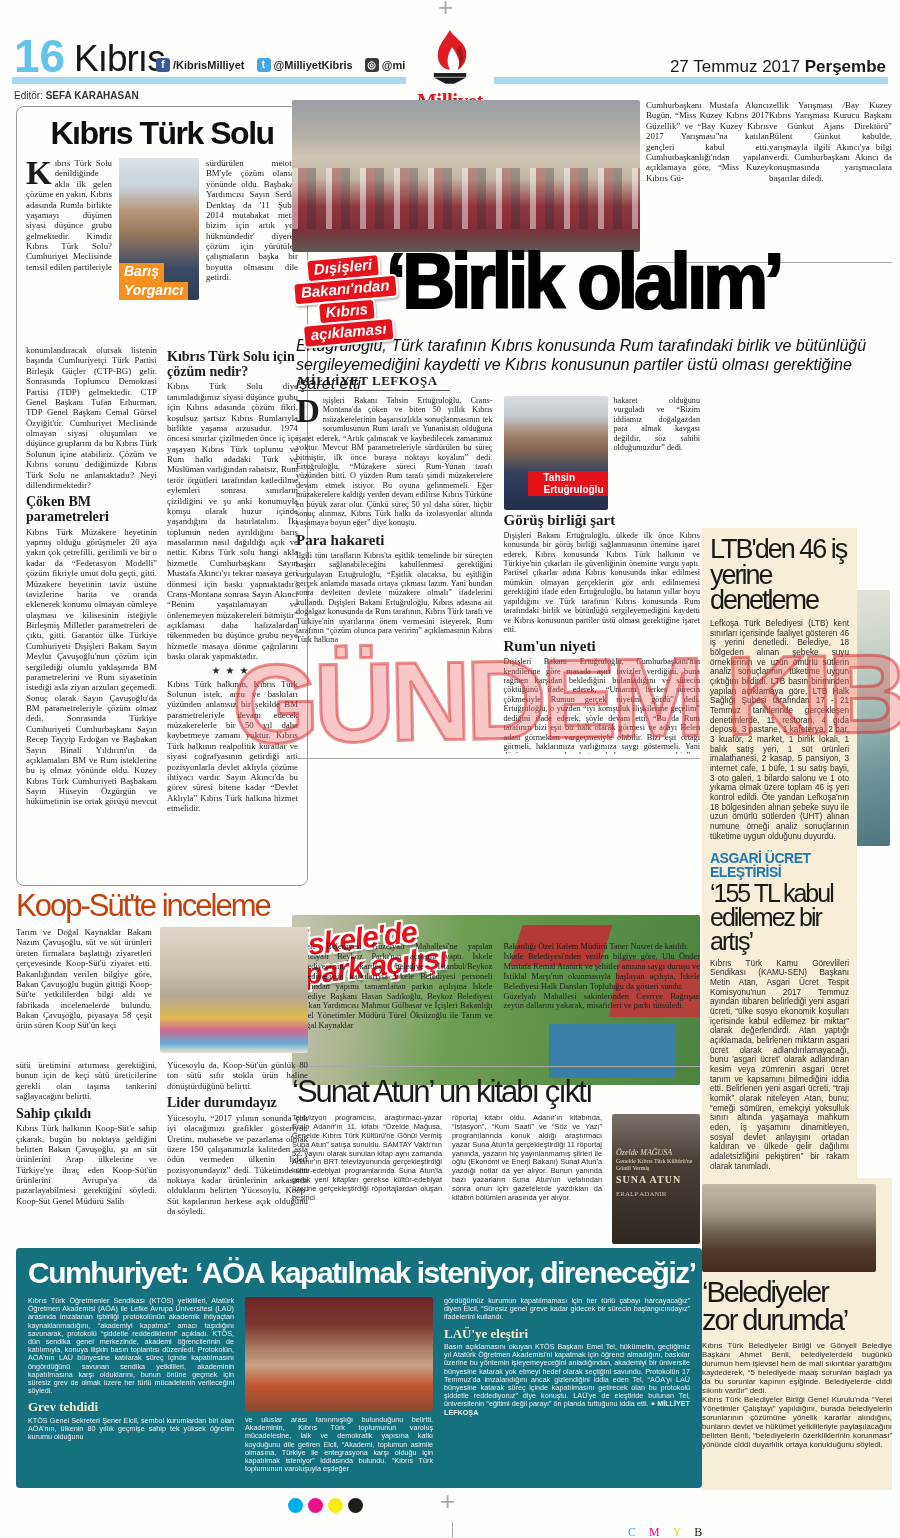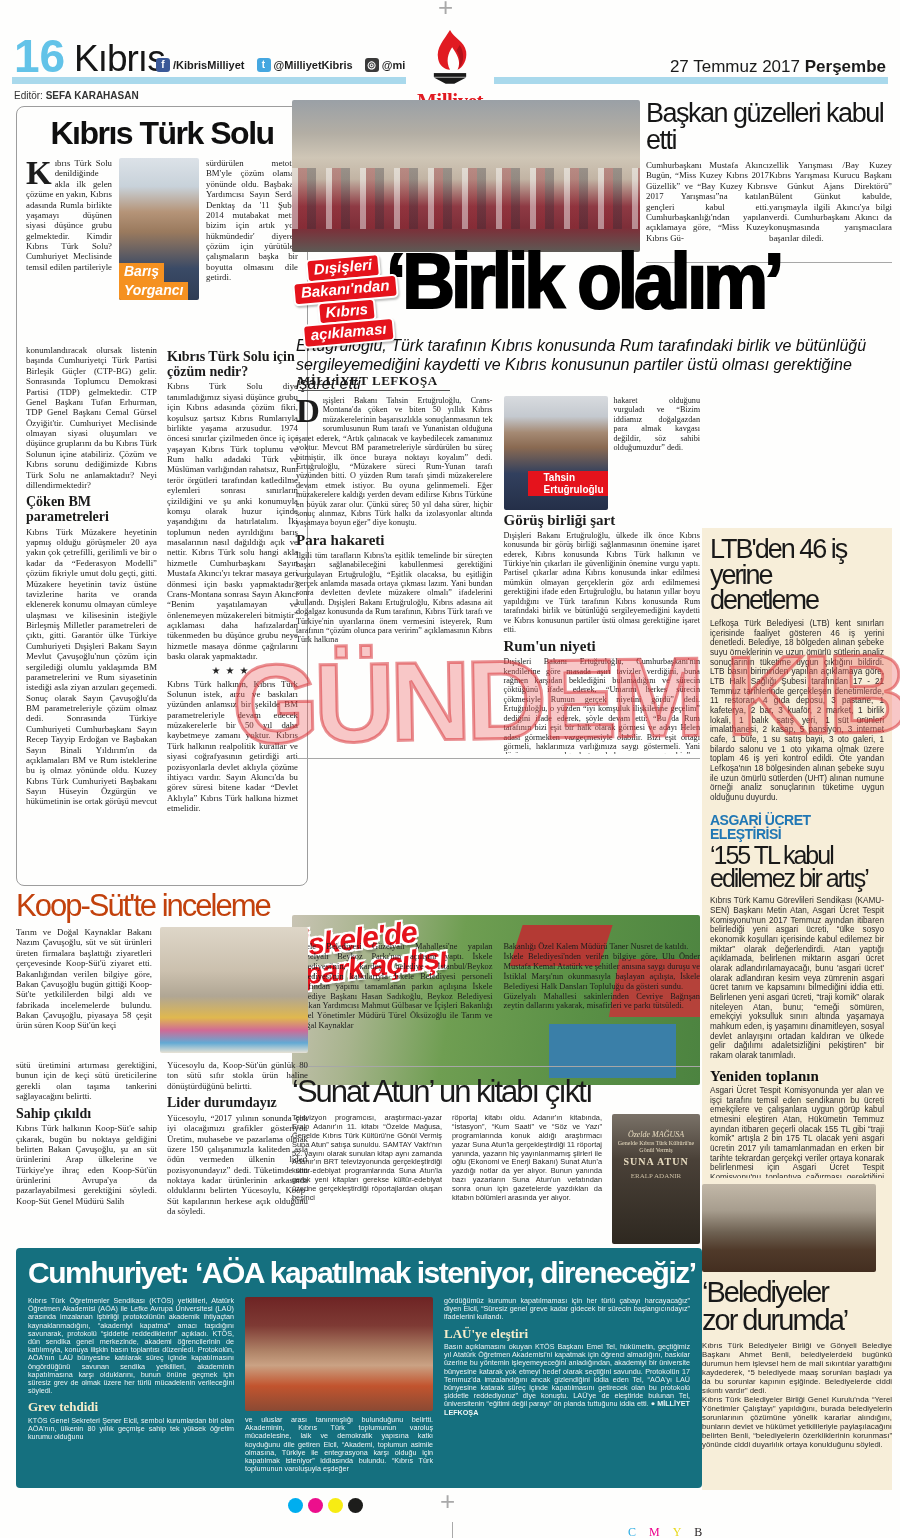--- a/index.html
+++ b/index.html
@@ -76,39 +76,39 @@
       color:#e5131c;letter-spacing:-1px;
       text-shadow:-2px -2px 0 #fff,2px -2px 0 #fff,-2px 2px 0 #fff,2px 2px 0 #fff,0 4px 3px rgba(0,0,0,.35);}
   .iskele-cols{left:296px;top:942px;width:404px;height:118px;display:grid;grid-template-columns:1fr 1fr;gap:11px;overflow:hidden;}
   .iskele-cols .serifbody{font-size:8.4px;line-height:1.18;}
   .hr3{left:296px;top:1066px;width:404px;}
   
   .sunat{left:292px;top:1076px;width:408px;height:172px;overflow:hidden;}
   .sunat-title{font:normal 31px/1 "Liberation Sans",sans-serif;letter-spacing:-2px;color:#1a1a1a;margin:0 0 7px;}
   .sunat-grid{display:grid;grid-template-columns:1fr 1fr 88px;gap:10px;height:130px;overflow:hidden;}
   .sansbody{font:7.4px/1.2 "Liberation Sans",sans-serif;text-align:justify;color:#2a2a2a;}
-  .book{background:linear-gradient(180deg,#7a7268 0%,#4a4138 35%,#2e2820 100%);color:#e8dcc0;text-align:center;
-      padding:16px 4px 6px;box-sizing:border-box;font-family:"Liberation Serif",serif;}
+  .book{background:linear-gradient(180deg,#7a7268 0%,#4a4138 35%,#2e2820 100%);color:#e8dcc0;text-align:left;
+      padding:34px 4px 6px;box-sizing:border-box;font-family:"Liberation Serif",serif;}
   .book .b1{font:italic 8px/1.2 "Liberation Serif",serif;}
   .book .b2{font:6px/1.3 "Liberation Serif",serif;}
   .book .b3{font:bold 10px/1.4 "Liberation Serif",serif;letter-spacing:1px;}
   .book .b4{font:7px/2 "Liberation Serif",serif;color:#cbbfa4;}
   
   .sendik{left:16px;top:1248px;width:686px;height:240px;background:#15707f;border-radius:4px;color:#fff;
       padding:8px 12px;box-sizing:border-box;overflow:hidden;}
   .sendik-head{font:bold 30px/1 "Liberation Sans",sans-serif;letter-spacing:-1.5px;margin:2px 0 9px;white-space:nowrap;}
   .sendik-grid{display:grid;grid-template-columns:206px 188px 1fr;gap:11px;height:182px;overflow:hidden;}
   .tealbody{font:7.2px/1.14 "Liberation Sans",sans-serif;text-align:justify;color:#eef5f6;}
   .subhead-teal{font:bold 13px/1.1 "Liberation Serif",serif;color:#f5ecca;margin:5px 0 2px;}
   .ktos-ph{height:114px;margin-bottom:5px;
       background:linear-gradient(180deg,#6e2424 0%,#7e3a34 25%,#b08468 48%,#caa284 60%,#c2542e 78%,#8a4a34 100%);}
   
   .water{left:704px;top:268px;width:186px;height:256px;
       background:linear-gradient(165deg,#efe9dc 0%,#d9dcd2 25%,#9fb9b4 55%,#6e949a 75%,#4f767e 100%);}
-  .cream{left:702px;top:528px;width:190px;height:650px;background:#f7eed9;padding:7px 8px;box-sizing:border-box;overflow:hidden;}
+  .cream{left:702px;top:528px;width:155px;height:650px;background:#f7eed9;padding:7px 8px;box-sizing:border-box;overflow:hidden;}
   .cream2{left:702px;top:1178px;width:190px;height:312px;background:#f7eed9;padding:4px 0;box-sizing:border-box;overflow:hidden;}
   .railtitle{font:normal 27px/0.95 "Liberation Sans",sans-serif;letter-spacing:-2px;color:#191919;margin:2px 0 5px;}
   .railbody{font:8.2px/1.18 "Liberation Sans",sans-serif;text-align:justify;color:#2b2b2b;}
   .asgari-label{font:bold 14px/1 "Liberation Sans",sans-serif;color:#2077b4;letter-spacing:-0.5px;margin:10px 0 3px;}
   .yeniden-h{font:bold 15px/1.1 "Liberation Serif",serif;margin:7px 0 2px;color:#111;}
   .men-ph{width:174px;height:88px;margin:2px 0 6px;
       background:linear-gradient(180deg,#c2b8a8 0%,#a79d8e 30%,#6e6152 55%,#503a2a 75%,#432e20 100%);}
   .beled-title{font:normal 29px/0.98 "Liberation Sans",sans-serif;letter-spacing:-2px;color:#191919;margin:2px 0 6px;}
   .beled-body{font:7.8px/1.16 "Liberation Sans",sans-serif;text-align:justify;color:#2b2b2b;}
   
@@ -188,21 +188,20 @@
         <div class="stars">★★★</div>
         <div class="serifbody">Kıbrıs Türk halkının, Kıbrıs Türk Solunun istek, arzu ve baskıları yüzünden anlamsız bir şekilde BM parametreleriyle devam edecek müzakerelerle bir 50 yıl daha kaybetmeye zamanı yoktur. Kıbrıs Türk halkının realpolitik kurallar ve siyasi coğrafyasının getirdiği arti pozisyonlarla devlet aklıyla çözüme ihtiyacı vardır. Sayın Akıncı'da bu görev süresi bitene kadar “Devlet Aklıyla” Kıbrıs Türk halkına hizmet etmelidir.</div>
       </div>
     </div>
   </div>
 
   <div class="abs ph pageant">
       <div class="strip"></div>
     </div>
   <div class="abs baskan">
-    <div class="baskan-title">Başkan güzelleri kabul etti</div>
     <div class="baskan-cols">
       <div class="serifbody">Cumhurbaşkanı Mustafa Akıncı Bugün, “Miss Kuzey Kıbrıs 2017 Güzellik” ve “Bay Kuzey Kıbrıs 2017 Yarışması”na katılan gençleri kabul etti. Cumhurbaşkanlığı'ndan yapılan açıklamaya göre, “Miss Kuzey Kıbrıs Gü-</div>
       <div class="serifbody">zellik Yarışması /Bay Kuzey Kıbrıs Yarışması Kurucu Başkanı ve Günkut Ajans Direktörü” Bülent Günkut kabulde, yarışmayla ilgili Akıncı'ya bilgi verdi. Cumhurbaşkanı Akıncı da konuşmasında yarışmacılara başarılar diledi.</div>
     </div>
   </div>
   <div class="abs hr" style="left:646px;top:262px;width:246px;"></div>
 
   <div class="abs kicker">
     <span>Dışişleri</span>
     <span>Bakanı'ndan</span>

